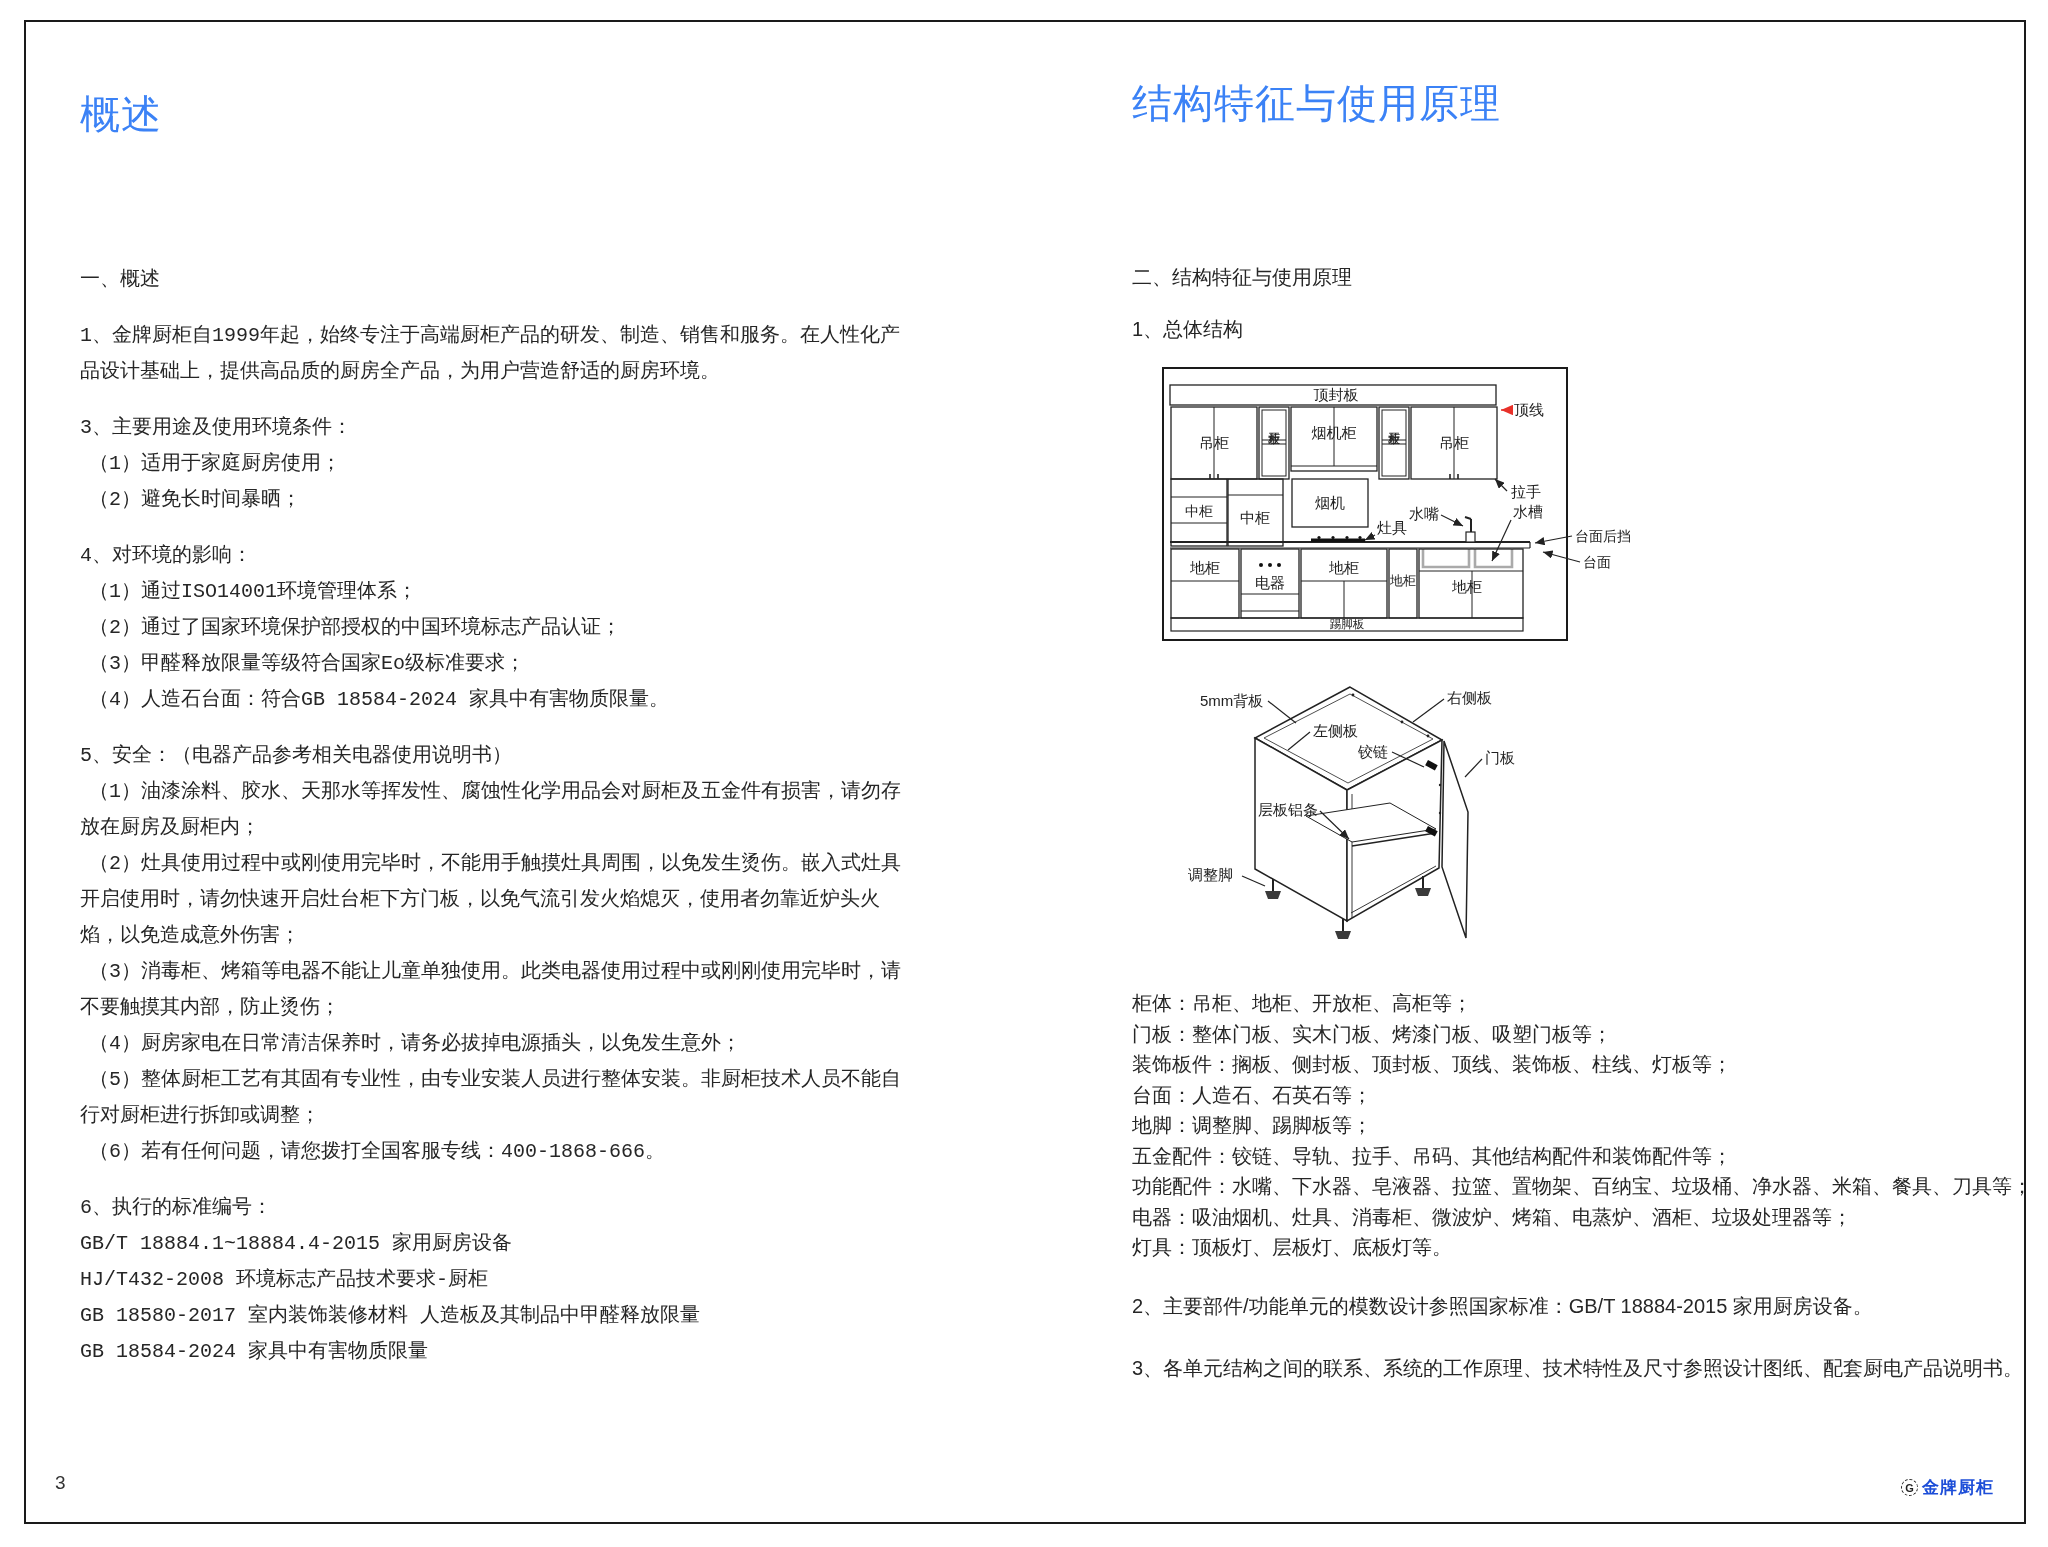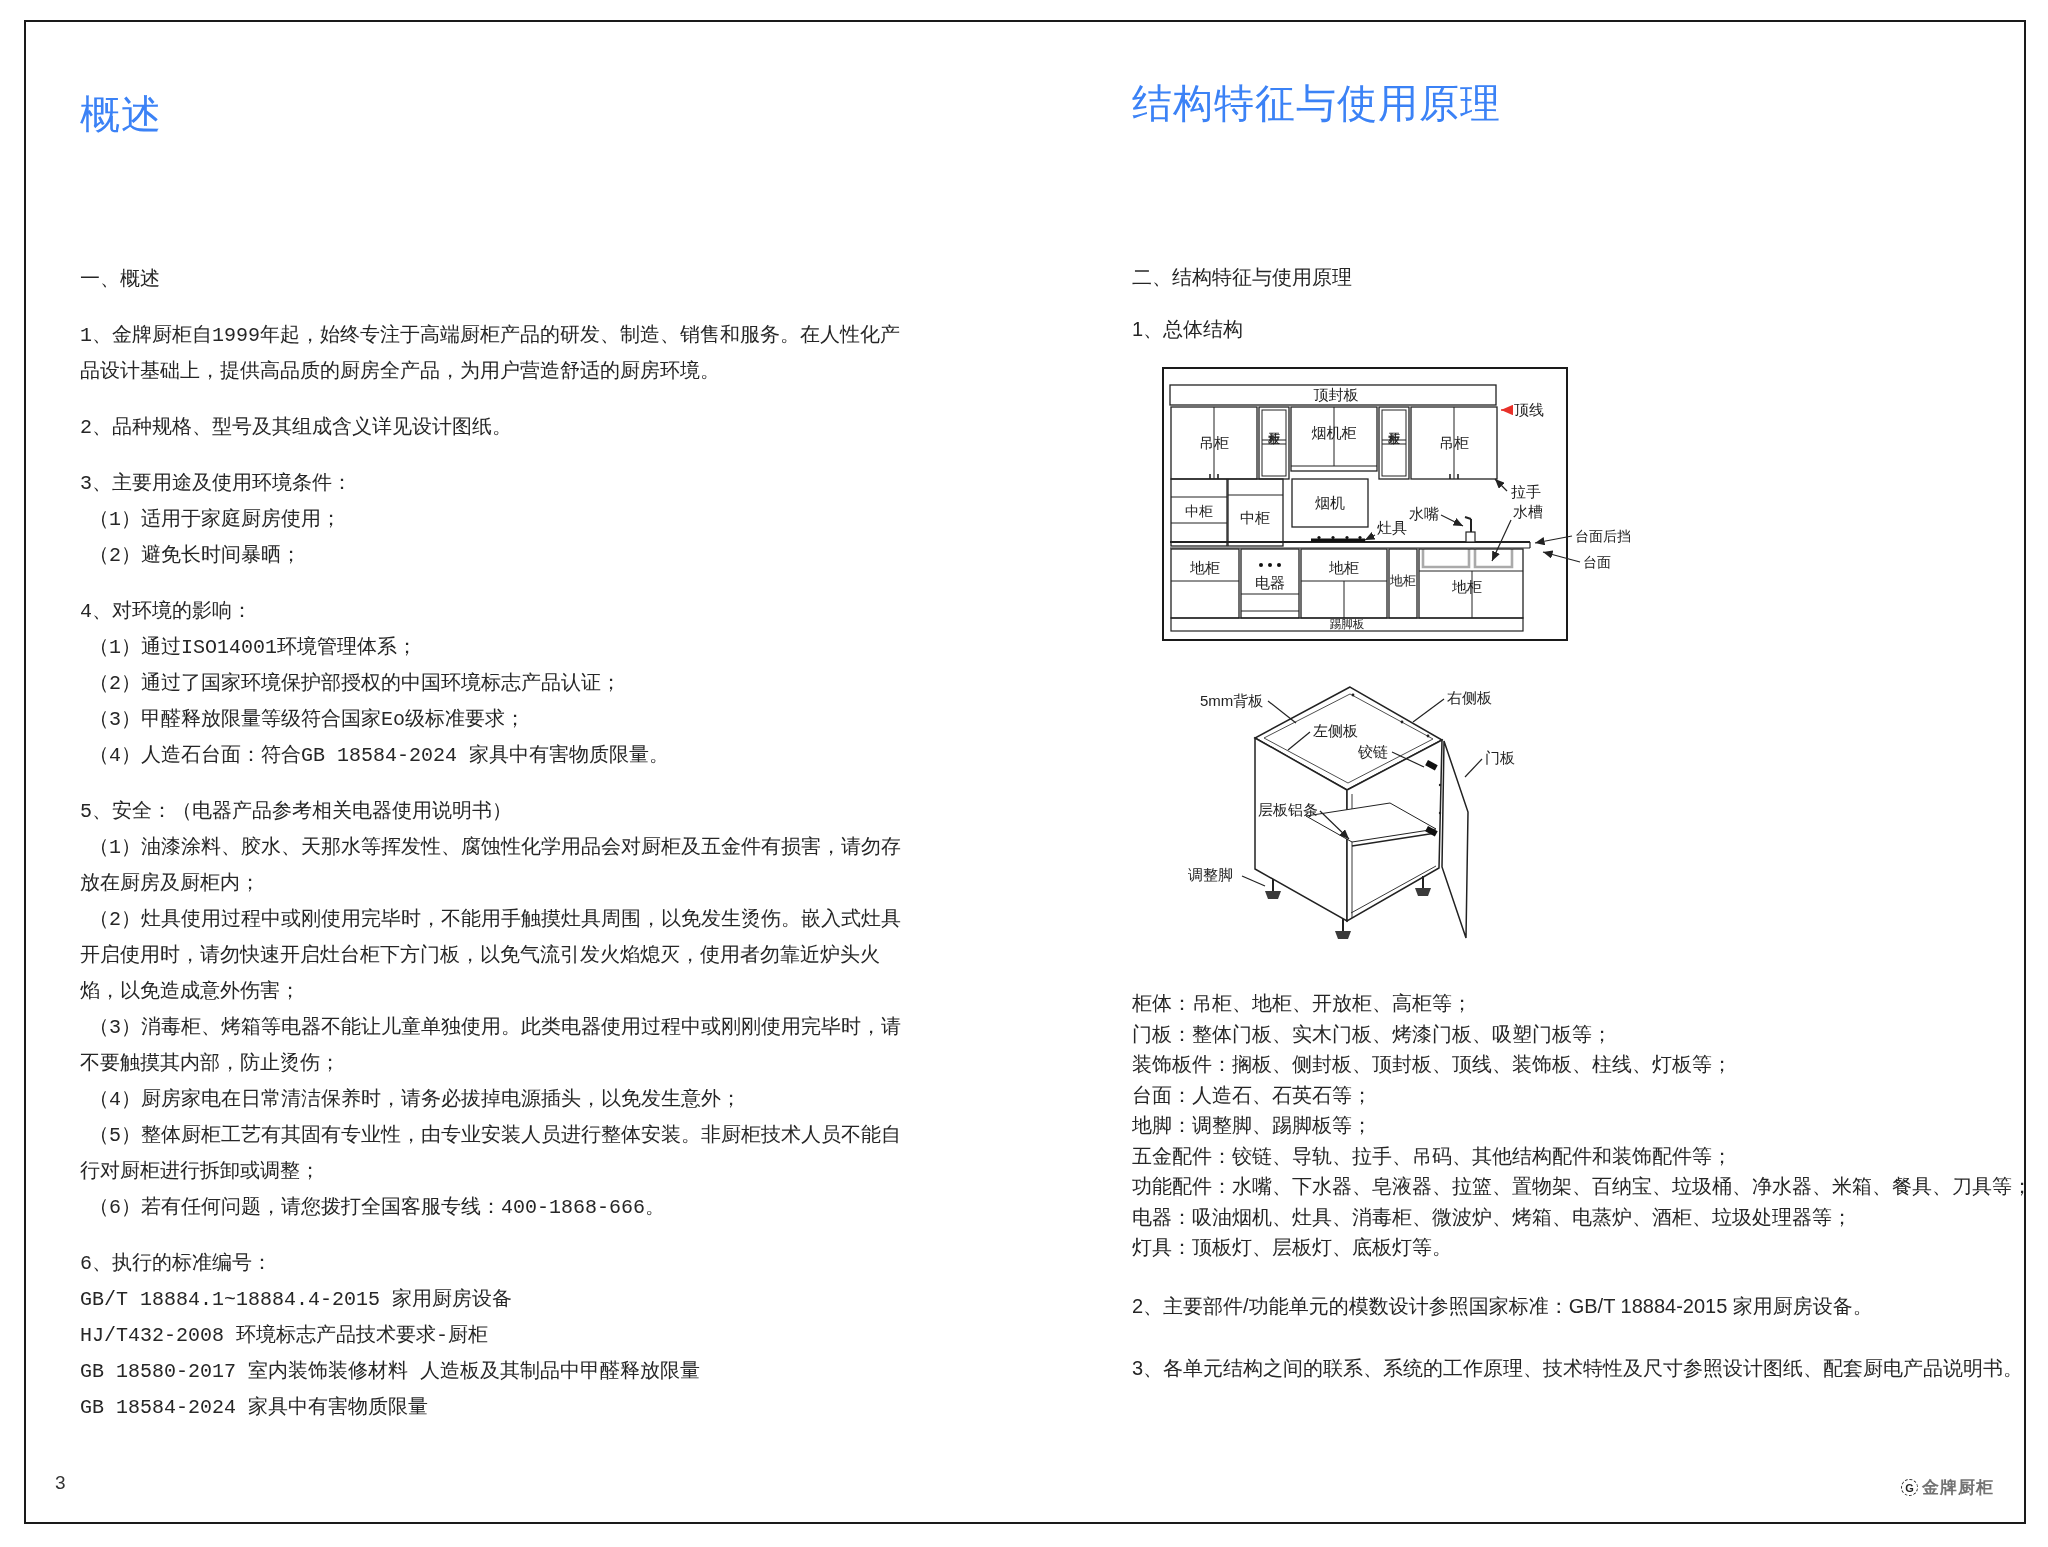--- a/index.html
+++ b/index.html
@@ -24,39 +24,36 @@
   .item2 { margin-top: 28px; font-size: 20px; line-height: 30px; }
   .item3 { margin-top: 32px; font-size: 20px; line-height: 30px; }
   svg { font-family: "Liberation Sans", "DejaVu Sans", sans-serif; }
   svg text { fill: #222222; }
   .vtext { writing-mode: vertical-rl; text-orientation: upright; }
   .page-num { position: absolute; left: 55px; top: 1472px; font-size: 19px; color:#333; }
   .brand { position: absolute; left: 1901px; top: 1476px; display: flex; align-items: center; gap: 4px; }
   .g-mark { width: 17px; height: 17px; border: 1.5px dashed #222; border-radius: 50%;
     display: flex; align-items: center; justify-content: center;
     font-size: 11px; font-weight: bold; color:#222; }
-  .brand-text { font-size: 17px; font-weight: 600; color:#737373; letter-spacing: 1px; }
+  .brand-text { font-size: 17px; font-weight: 600; color:#1d4ed8; letter-spacing: 1px; }
 </style>
 </head>
 <body>
 
 <div class="page-border"></div>
 
 <div class="col col-left">
   <div class="doc-title">概述</div>
   <div class="flow-left">
     <p class="blk">一、概述</p>
 
     <div class="blk">
       <p>1、金牌厨柜自1999年起，始终专注于高端厨柜产品的研发、制造、销售和服务。在人性化产品设计基础上，提供高品质的厨房全产品，为用户营造舒适的厨房环境。</p>
     </div>
 
-    <div class="blk">
-      <p>2、品种规格、型号及其组成含义详见设计图纸。</p>
-    </div>
 
     <div class="blk">
       <p>3、主要用途及使用环境条件：</p>
       <p class="sub">（1）适用于家庭厨房使用；</p>
       <p class="sub">（2）避免长时间暴晒；</p>
     </div>
 
     <div class="blk">
       <p>4、对环境的影响：</p>
       <p class="sub">（1）通过ISO14001环境管理体系；</p>

